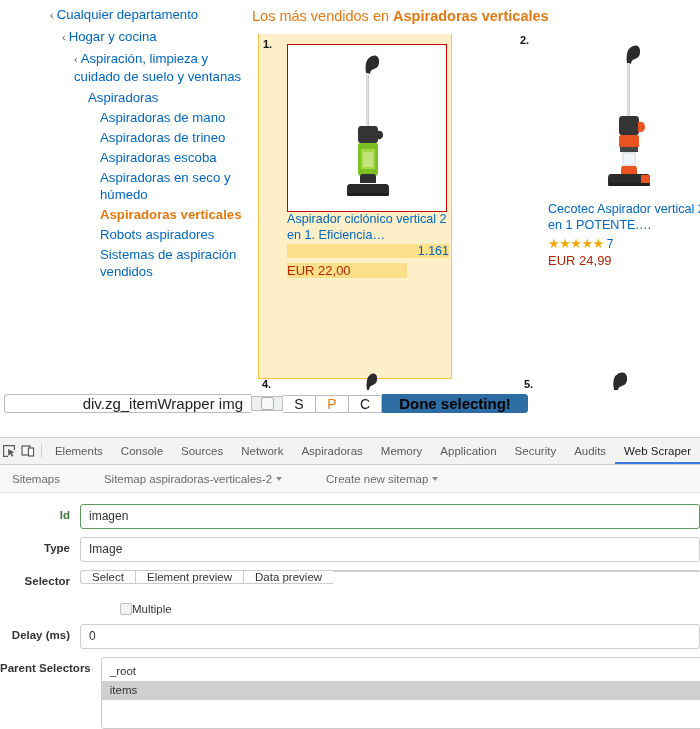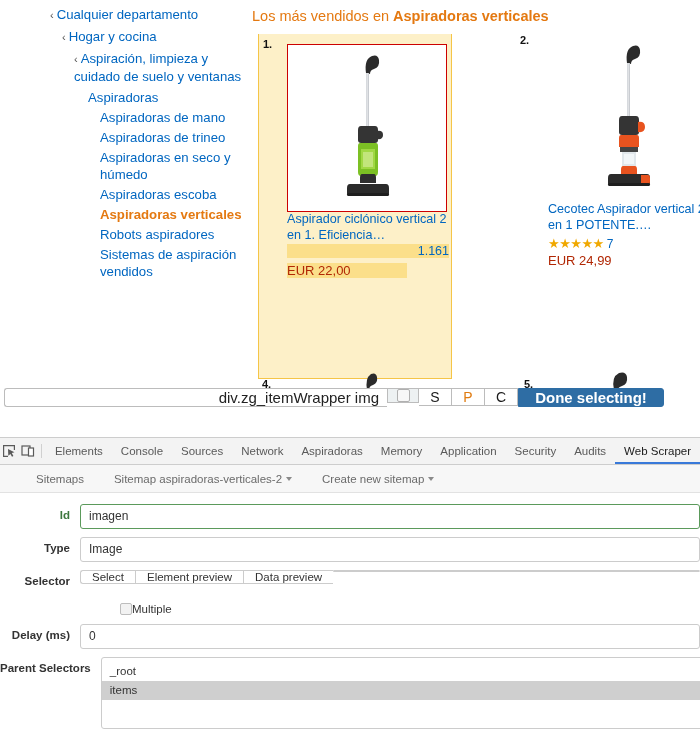--- a/index.html
+++ b/index.html
@@ -71,22 +71,22 @@
   #item2 .rank { margin-bottom:0px; }
 
   
   .lowrank { position:absolute; font-size:11px; font-weight:bold; color:#111; }
 
   
   .vac { display:block; }
 
   
   .selbar {
-    position:absolute; left:4px; top:388px; width:660px; height:31px;
-    display:flex; align-items:flex-start;
+    position:absolute; left:4px; top:388px; width:524px; height:31px;
+    display:flex; align-items:center;
     font-family:"Liberation Sans", sans-serif;
     z-index:30;
     border-radius:7px;
   }
   .sel-input {
     flex:1 1 auto; border:1px solid #bcbcbc; border-right:none;
     background:#fff; border-radius:3px 0 0 3px;
     display:flex; align-items:center; justify-content:flex-end;
     padding:0 8px; font-size:15px; color:#222;
   }
@@ -95,21 +95,21 @@
     display:flex; align-items:center; justify-content:center;
   }
   .sel-chk .box { width:13px; height:13px; border:1px solid #b0b0b0; background:#f7f7f7; border-radius:2px; }
   .sel-btn {
     width:33px; border:1px solid #bcbcbc; border-left:none; background:#fff;
     display:flex; align-items:center; justify-content:center;
     font-size:14px; color:#1a1a1a; font-weight:500;
   }
   .sel-btn.orange { color:#e07b10; }
   .sel-done {
-    width:146px; background:#2e6da4; color:#ffffff;
+    width:146px; background:#2e6da4; color:#000000;
     border:1px solid #2e6da4; border-radius:0 3px 3px 0;
     display:flex; align-items:center; justify-content:center;
     font-size:15px; font-weight:bold;
   }
 
   
   .devtools {
     position:absolute; left:0; top:437px; width:700px; height:292px;
     background:#fff; border-top:1px solid #cdcdcd;
     font-family:"Liberation Sans", sans-serif;
@@ -123,21 +123,21 @@
   .dt-sep { width:1px; background:#d0d0d0; margin:6px 4px; }
   .dt-tabs { display:flex; align-items:stretch; }
   .dt-tab {
     padding:0 9px; display:flex; align-items:center;
     font-size:11.5px; color:#5a5a5a; white-space:nowrap;
   }
   .dt-tab.active { color:#1a1a1a; box-shadow: inset 0 -2px 0 #3879d9; }
 
   .ws-menu {
     height:28px; background:#f7f7f7; border-bottom:1px solid #e2e2e2;
-    display:flex; align-items:center; padding-left:36px; gap:30px;
+    display:flex; align-items:center; padding-left:12px; gap:44px;
   }
   .ws-menu .mi { font-size:11.5px; color:#6b6b6b; white-space:nowrap; }
   .caret { display:inline-block; margin-left:4px; border-left:3.5px solid transparent;
            border-right:3.5px solid transparent; border-top:4px solid #8a8a8a;
            vertical-align:middle; }
 
   .ws-form { position:relative; padding-top:11px; }
   .row { position:relative; display:flex; align-items:flex-start; margin-bottom:8px; }
   .lbl {
     width:110px; text-align:right; padding-right:10px; padding-top:5px;
@@ -179,22 +179,22 @@
 
   <div class="page">
 
     <nav class="catnav" id="catnav">
         <a class="lvl0"><span class="arrow">‹</span><span>Cualquier departamento</span></a>
         <a class="lvl1"><span class="arrow">‹</span><span>Hogar y cocina</span></a>
         <a class="lvl2"><span class="arrow">‹</span><span>Aspiración, limpieza y cuidado de suelo y ventanas</span></a>
         <a class="lvl3"><span>Aspiradoras</span></a>
         <a class="lvl4"><span>Aspiradoras de mano</span></a>
         <a class="lvl4"><span>Aspiradoras de trineo</span></a>
+        <a class="lvl4"><span>Aspiradoras escoba</span></a>
         <a class="lvl4"><span>Aspiradoras en seco y húmedo</span></a>
-        <a class="lvl4"><span>Aspiradoras escoba</span></a>
         <a class="lvl4 current"><span>Aspiradoras verticales</span></a>
         <a class="lvl4"><span>Robots aspiradores</span></a>
         <a class="lvl4"><span>Sistemas de aspiración vendidos</span></a>
       </nav>
 
     <div class="bs-title">
       <span class="light">Los más vendidos en </span><span>Aspiradoras verticales</span>
     </div>
 
     <div class="grid">

